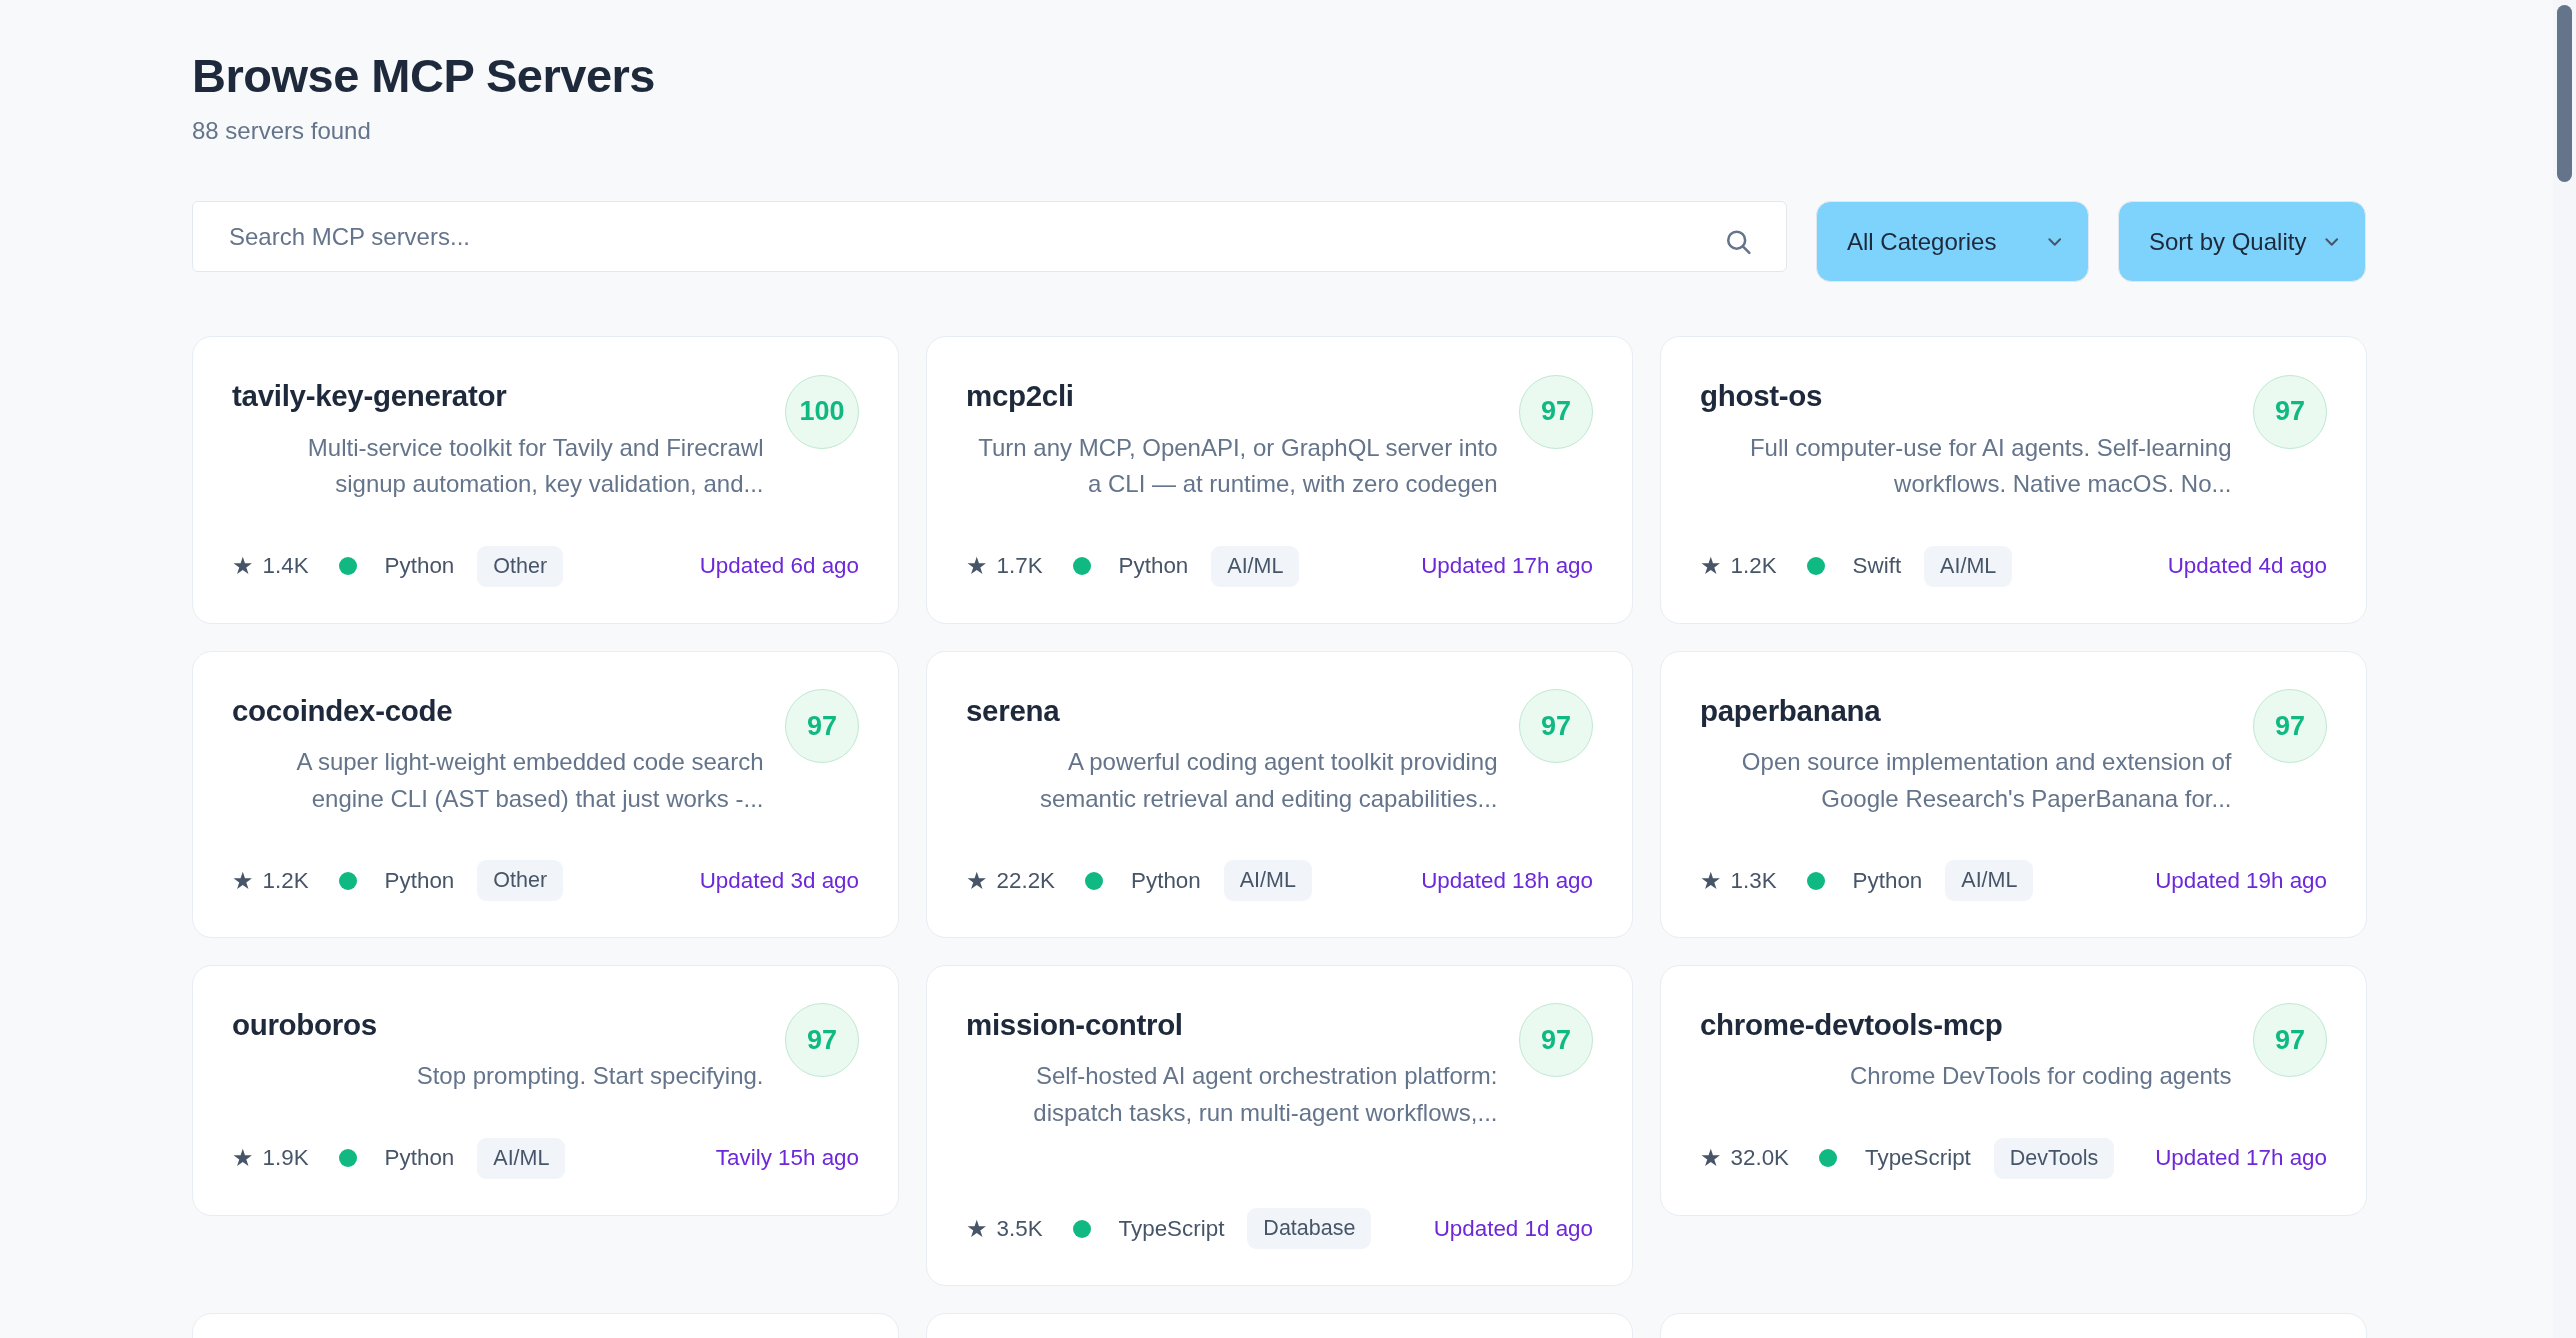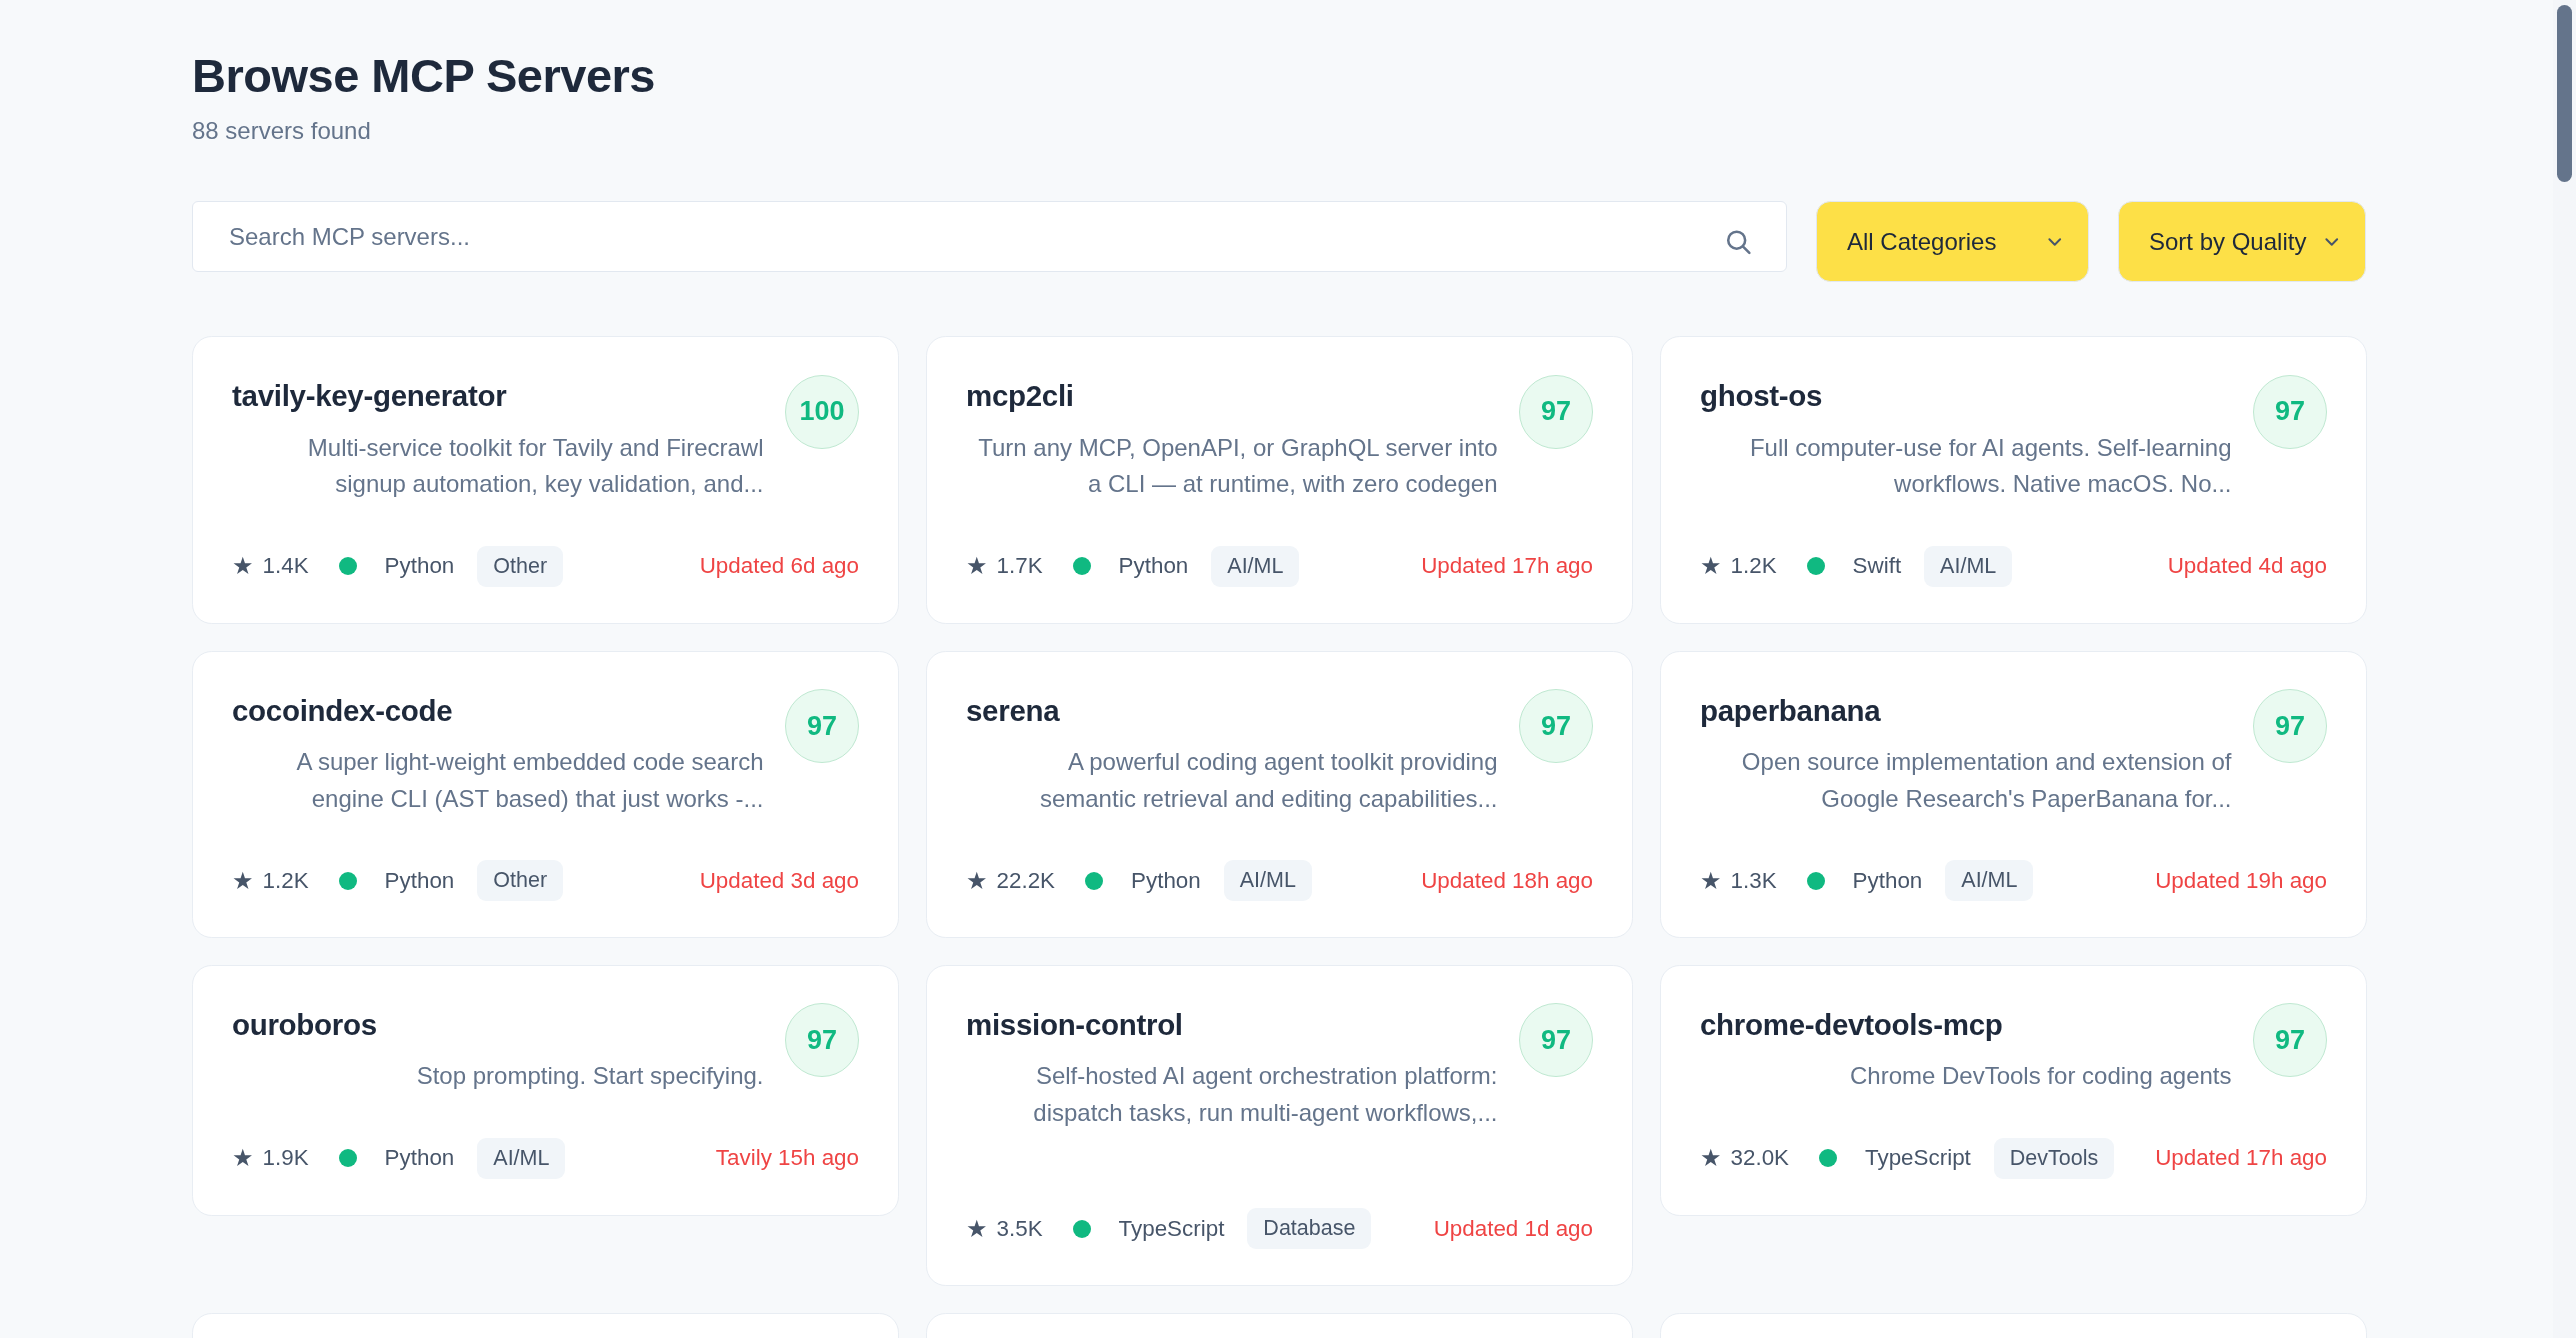--- a/index.html
+++ b/index.html
@@ -99,21 +99,21 @@
     top: 50%;
     transform: translateY(-50%);
     width: 29px; height: 29px;
     pointer-events: none;
     color: #64748b;
   }
 
   .select-box {
     position: relative;
     height: 81px;
-    background: #fde047;
+    background: #7dd3fc;
     border: 1.4px solid #e2e8f0;
     border-radius: 14.3px;
     display: flex;
     align-items: center;
     padding: 0 55px 0 30px;
     font-size: 24px;
     color: #1e293b;
     white-space: nowrap;
   }
   .select-box.categories { width: 273px; }
@@ -233,21 +233,21 @@
     border-radius: 9px;
     padding: 8px 16px;
     font-size: 21.5px;
     color: #475569;
     white-space: nowrap;
   }
 
   .updated {
     margin-left: auto;
     font-size: 22.4px;
-    color: #ef4444;
+    color: #6d28d9;
     white-space: nowrap;
     padding-left: 18px;
   }
 
   .card.tall .card-meta { margin-top: 77px; }
   .card.clipped { overflow: hidden; }
 </style>
 </head>
 <body>
 

